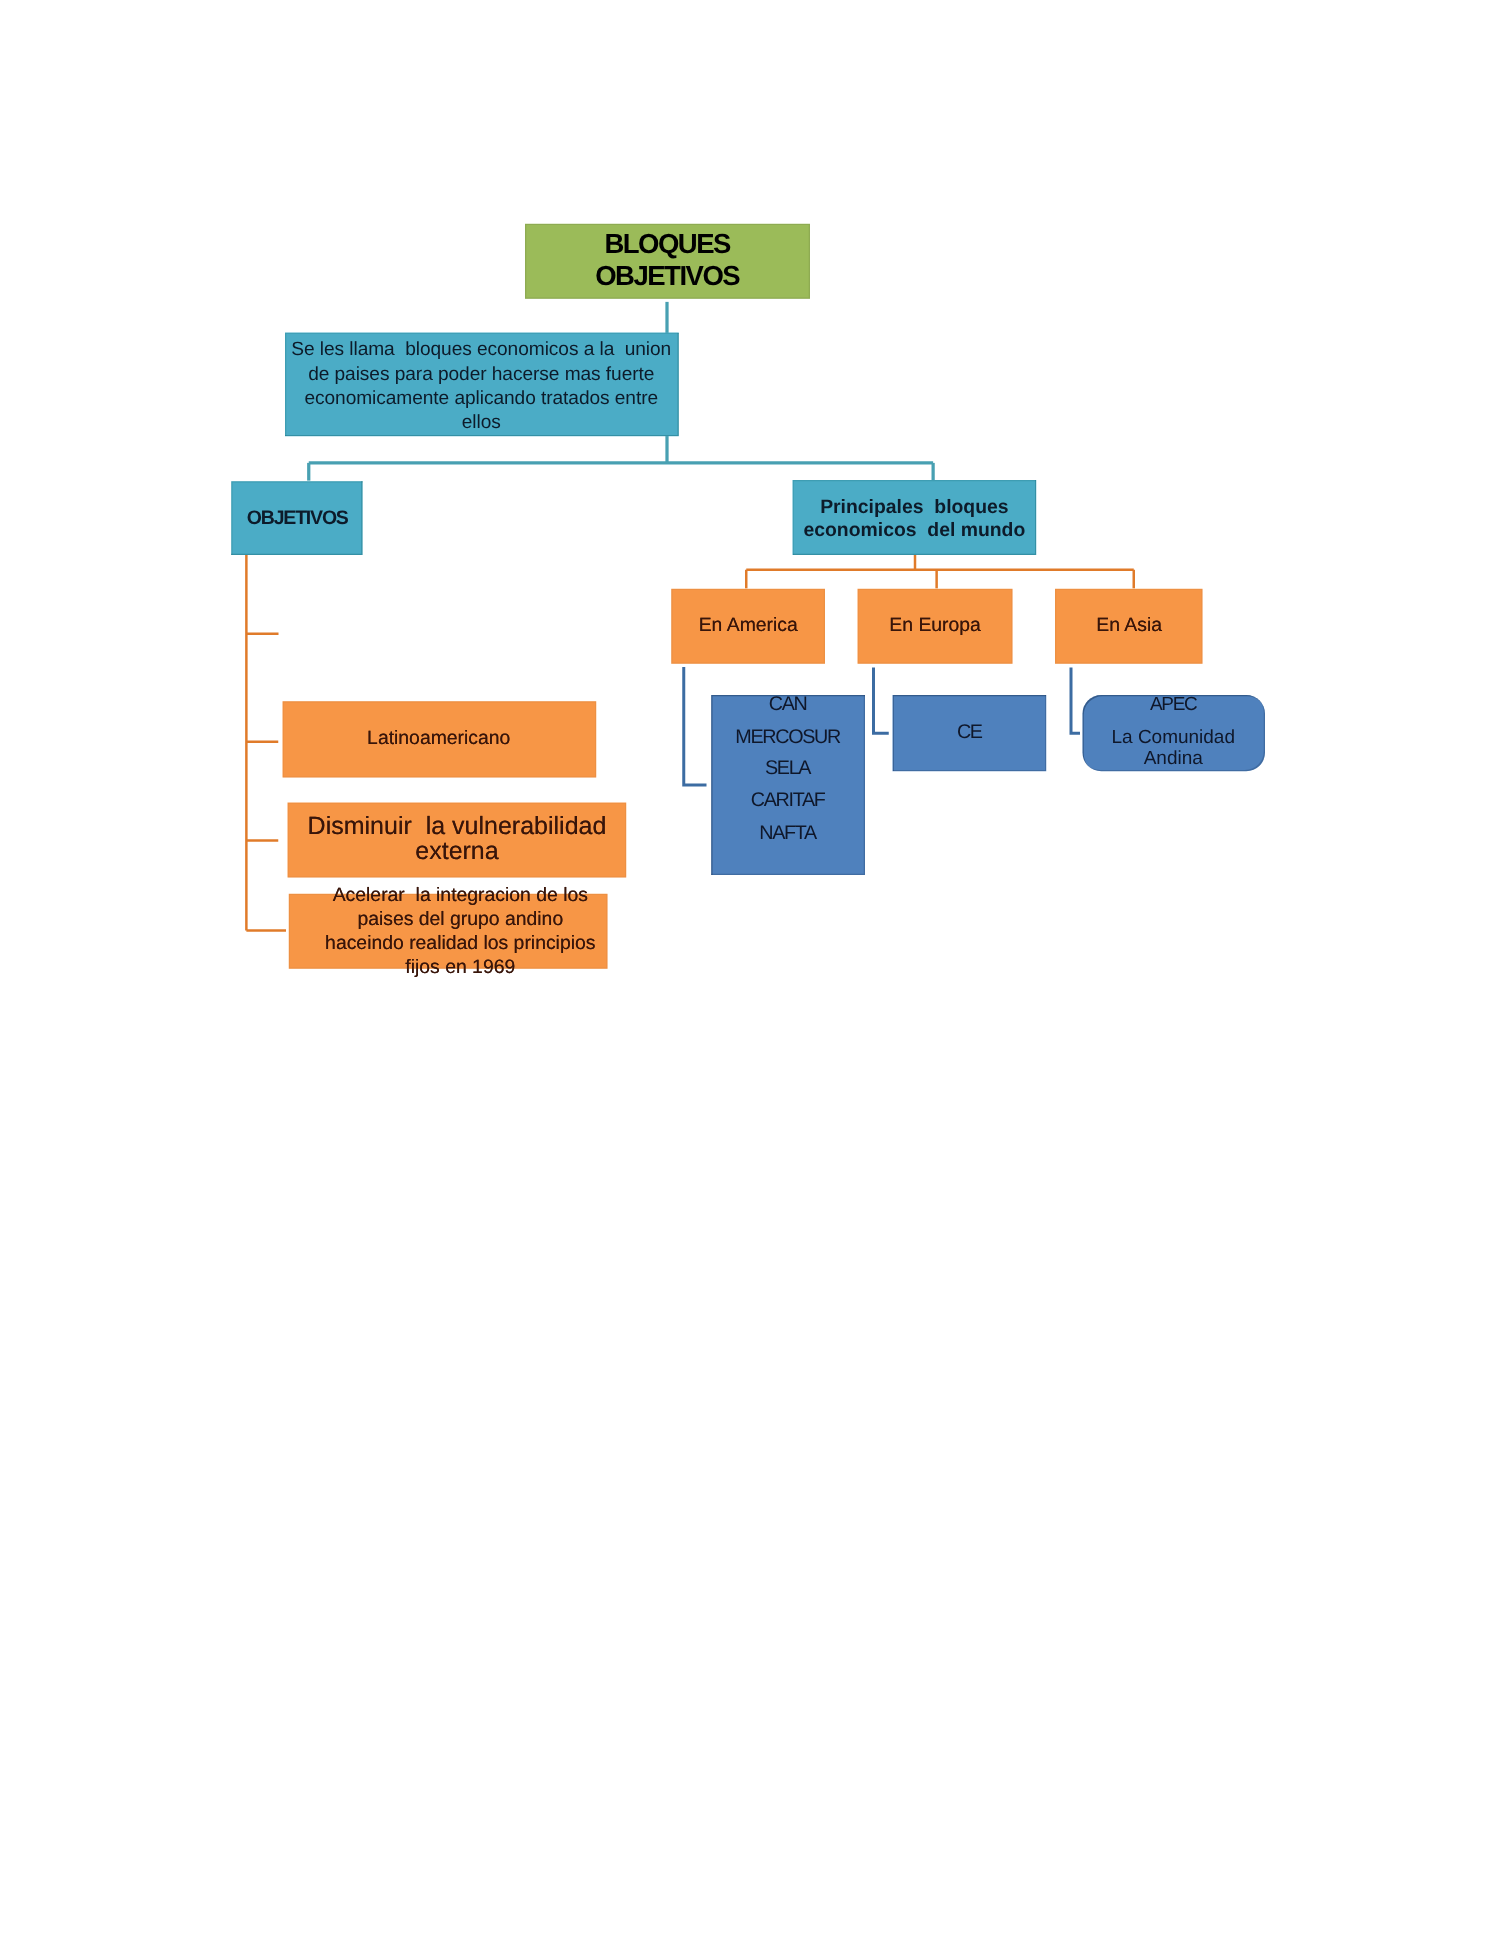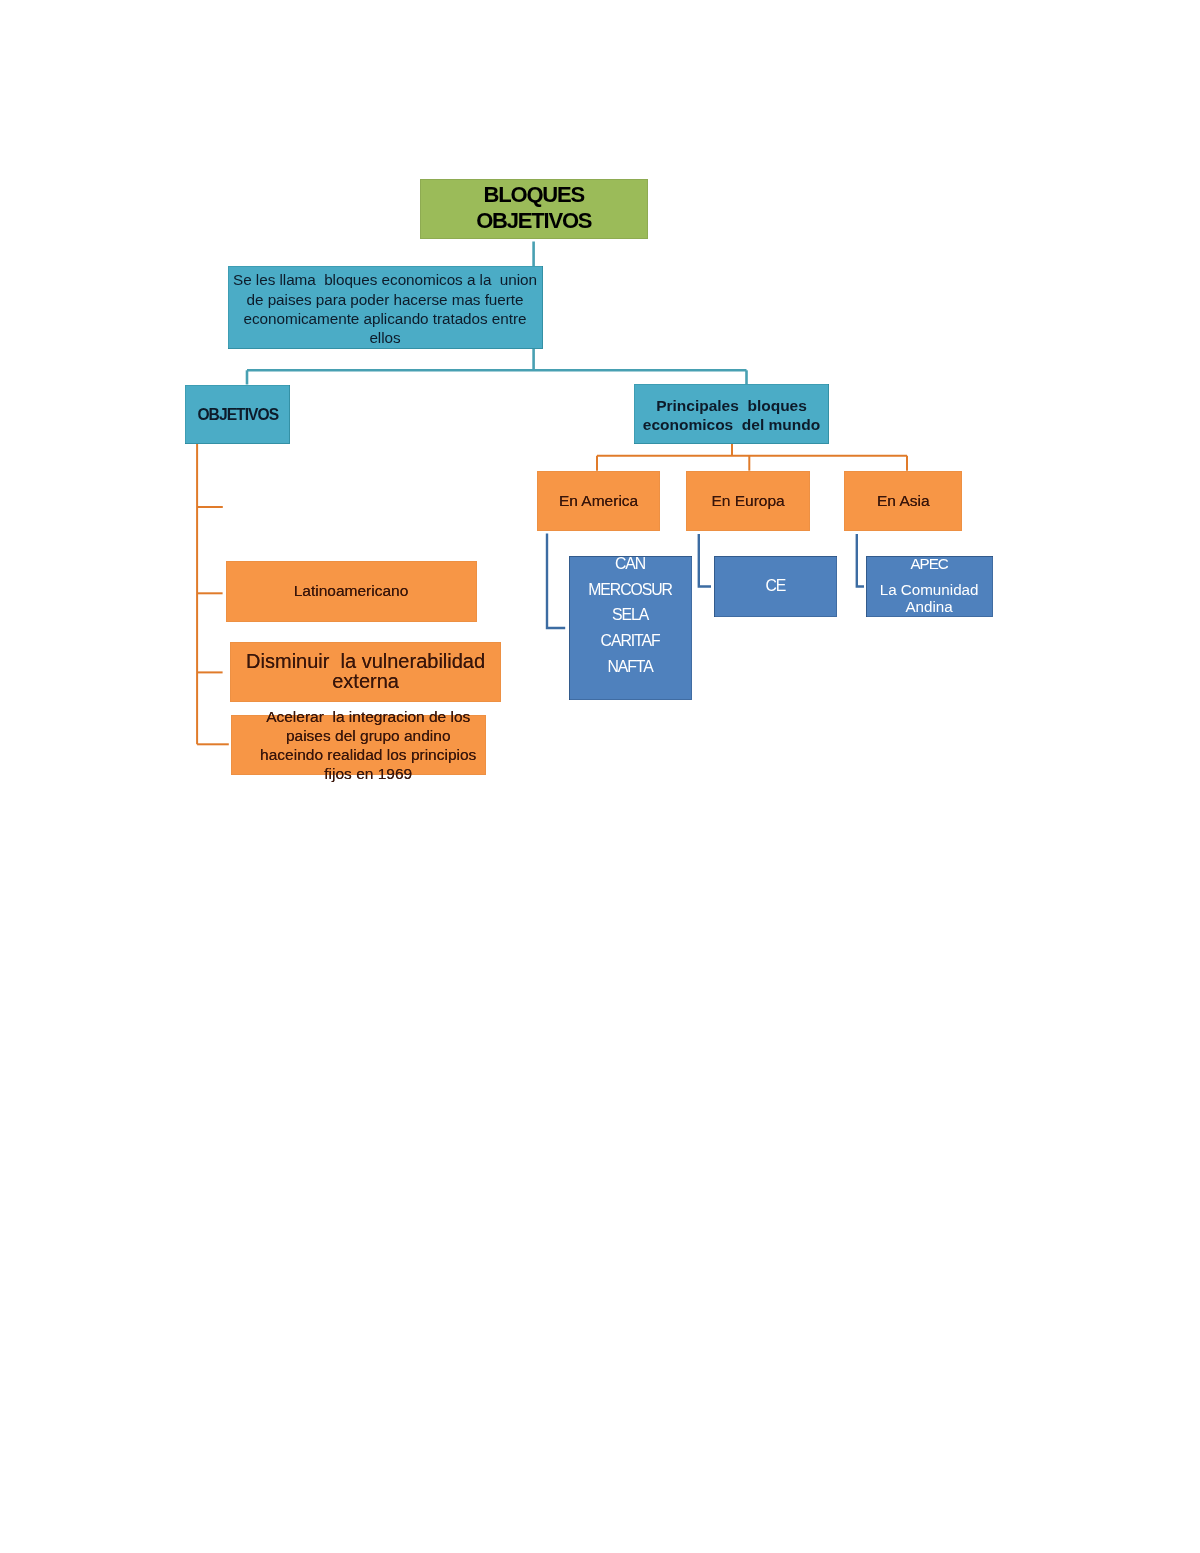--- a/index.html
+++ b/index.html
@@ -12,39 +12,39 @@
         justify-content:center;text-align:center;}
   .node .txt{display:block;width:100%;white-space:pre-wrap;}
   .green{background:#9BBB59;color:#000000;font-weight:bold;
          box-shadow:inset 0 0 0 1px rgba(120,145,70,0.38);}
   .teal{background:#4BACC6;color:#0d1b2a;
         box-shadow:inset -1px -1px 0 0 rgba(25,110,125,0.45), inset 1px 1px 0 0 rgba(25,110,125,0.25);}
   .tealb{background:#4BACC6;color:#0d1b2a;font-weight:bold;
          box-shadow:inset -1px -1px 0 0 rgba(25,110,125,0.45), inset 1px 1px 0 0 rgba(25,110,125,0.25);}
   .orange{background:#F79646;color:#38150a;text-shadow:0 0 0.35px rgba(56,21,10,0.85);
           box-shadow:inset 0 0 0 1px rgba(196,117,55,0.18);}
-  .dblue{background:#4F81BD;color:#ffffff;box-shadow:inset 1px 1px 0 0 rgba(30,60,100,0.55), inset -1px -1px 0 0 rgba(30,60,100,0.30);}
+  .dblue{background:#4F81BD;color:#0f172a;box-shadow:inset 1px 1px 0 0 rgba(30,60,100,0.55), inset -1px -1px 0 0 rgba(30,60,100,0.30);}
   .blk{display:block;}
 
   
   #n-root{left:420px;top:179px;width:227.5px;height:60px;font-size:22px;line-height:26.2px;letter-spacing:-1.2px;padding-bottom:2px;}
   #n-def{left:203.5px;top:266px;width:315px;height:82.5px;font-size:15.3px;line-height:19.3px;letter-spacing:-0.05px;padding:3.5px 2px 0;margin-left:24px;}
   #n-obj{left:185.3px;top:384.5px;width:105px;height:59.5px;font-size:15.6px;line-height:19px;letter-spacing:-0.95px;}
   #n-pri{left:634px;top:383.8px;width:195px;height:60px;font-size:15.5px;line-height:18.7px;padding-top:4px;}
   #n-o1{left:225.3px;top:477.6px;width:222.5px;height:59px;font-size:15.5px;line-height:19.7px;}
   #n-o2{left:225.5px;top:561px;width:251px;height:60.5px;font-size:15.5px;line-height:18.2px;}
   #n-o3{left:230px;top:641.9px;width:271.2px;height:60.4px;font-size:20px;line-height:19.7px;}
   #n-o4{left:230.6px;top:714.5px;width:255.3px;height:60.3px;font-size:15.5px;line-height:19px;padding-left:20px;}
   #n-r1{left:536.9px;top:470.7px;width:123.4px;height:60.2px;font-size:15.5px;}
   #n-r2{left:686.4px;top:470.7px;width:123.4px;height:60.2px;font-size:15.5px;}
   #n-r3{left:844.3px;top:470.7px;width:118px;height:60.2px;font-size:15.5px;}
   #n-m1{left:568.5px;top:556.2px;width:123.2px;height:143.6px;font-size:15.8px;line-height:25.6px;letter-spacing:-1.05px;align-items:flex-start;}
   #n-m1 .txt{margin-top:-5px;}
   #n-m2{left:714.1px;top:555.9px;width:122.7px;height:61px;font-size:15.8px;letter-spacing:-1.05px;}
-  #n-m3{left:865.6px;top:556px;width:127px;height:60.6px;font-size:15.2px;line-height:17px;align-items:flex-start;overflow:visible;}
+  #n-m3{left:865.6px;top:556px;width:146px;height:60.6px;font-size:15.2px;line-height:17px;align-items:flex-start;overflow:visible;border-radius:15px;}
   #n-m3 .txt{margin-top:-1.5px;}
   #n-o2 .l1{margin-bottom:6.8px;}
   #n-m3 .l1{margin-bottom:9.8px;letter-spacing:-1.05px;}
 </style>
 </head>
 <body>
 
 <div id="canvas">
 
   <svg class="links" viewBox="0 0 1200 1553">

